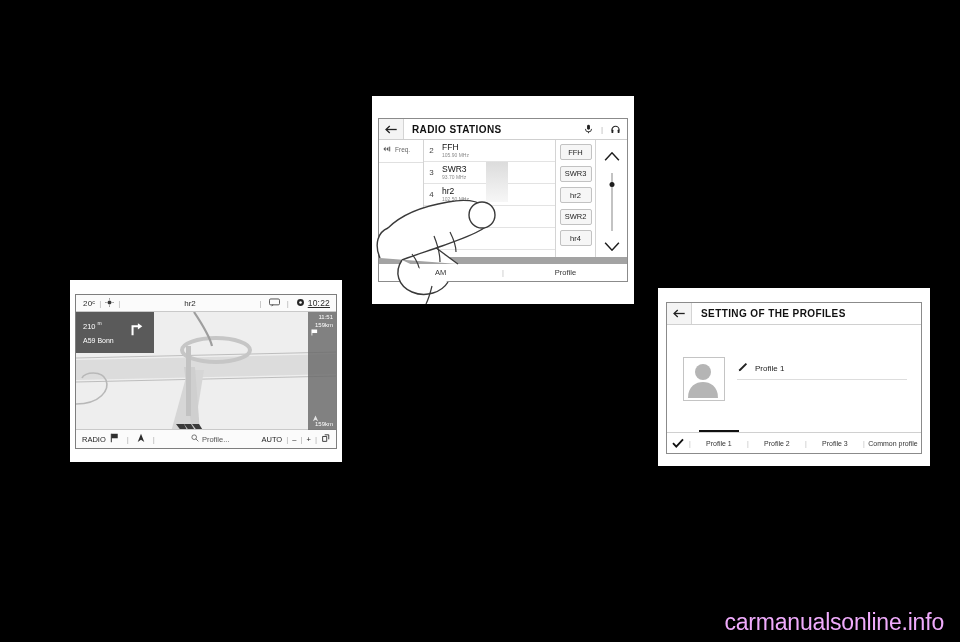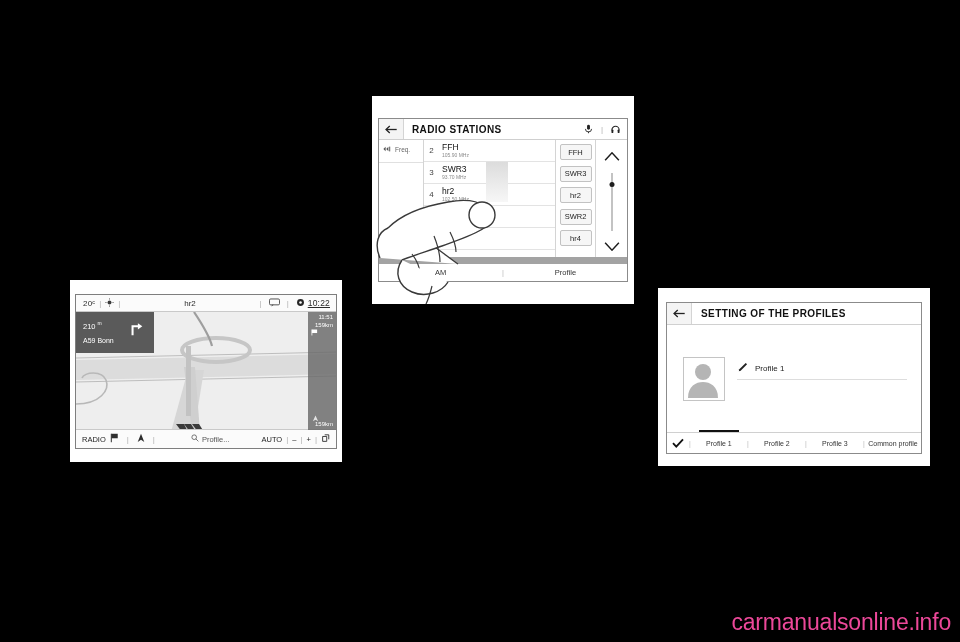--- a/index.html
+++ b/index.html
@@ -94,21 +94,21 @@
   .p-row{height:22px;border-bottom:1px solid #ddd;display:flex;align-items:center;gap:7px;}
   .p-rowlabel{font-size:8px;color:#222;}
   .p-tabs{position:absolute;left:0;right:0;bottom:0;height:20px;border-top:1px solid #d0d0d0;
     display:flex;align-items:center;font-size:7px;color:#333;}
   .p-check{width:22px;text-align:center;}
   .p-tab{flex:1;text-align:center;position:relative;}
   .p-tab.active::before{content:"";position:absolute;left:14%;right:14%;top:-10px;height:2.5px;background:#111;}
   .p-tabdiv{color:#bbb;}
 
   
-  #watermark{position:absolute;right:9px;bottom:6px;color:#ec4899;font-size:23px;letter-spacing:-.2px;}
+  #watermark{position:absolute;right:16px;bottom:6px;color:#f0abfc;font-size:23px;letter-spacing:-.2px;}
 </style>
 </head>
 <body>
 
 <div class="fig" id="fig-nav">
   <div class="nav-screen">
 
     <div class="nav-topbar">
       <span class="nav-temp"><span>20</span><sup>c</sup></span>
       <span class="nav-sep">|</span>

